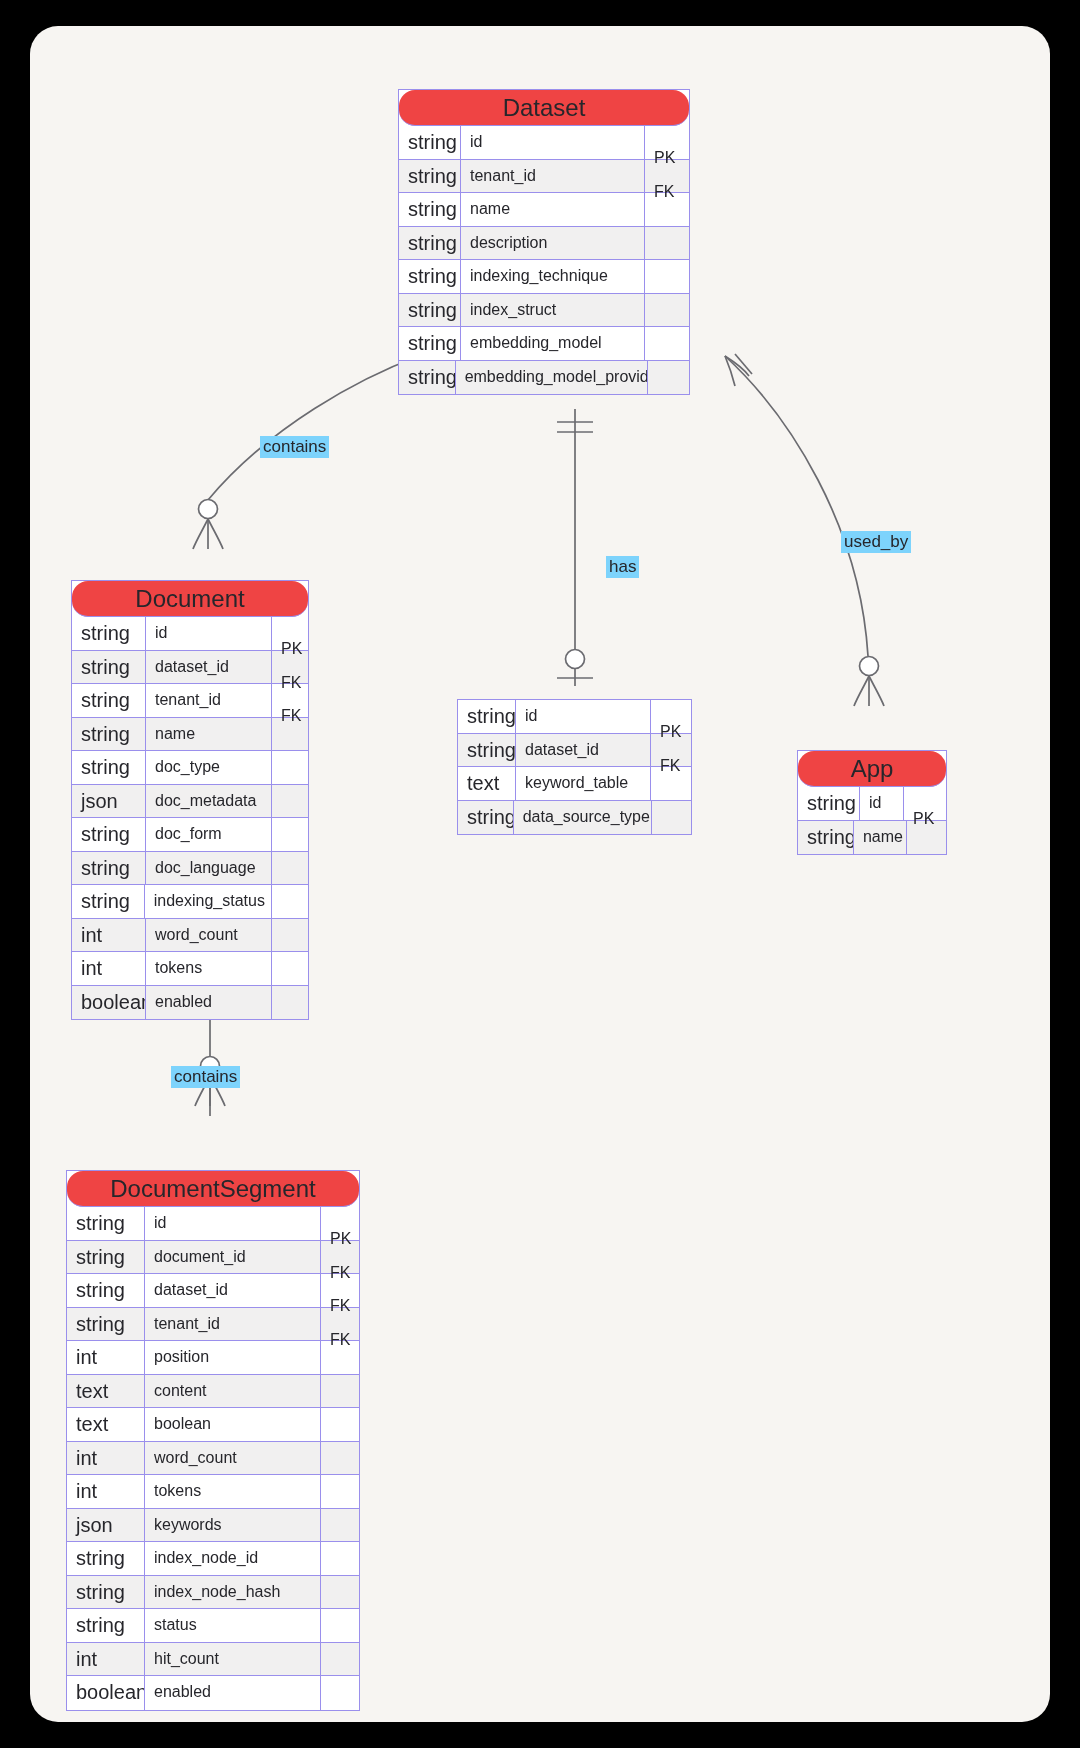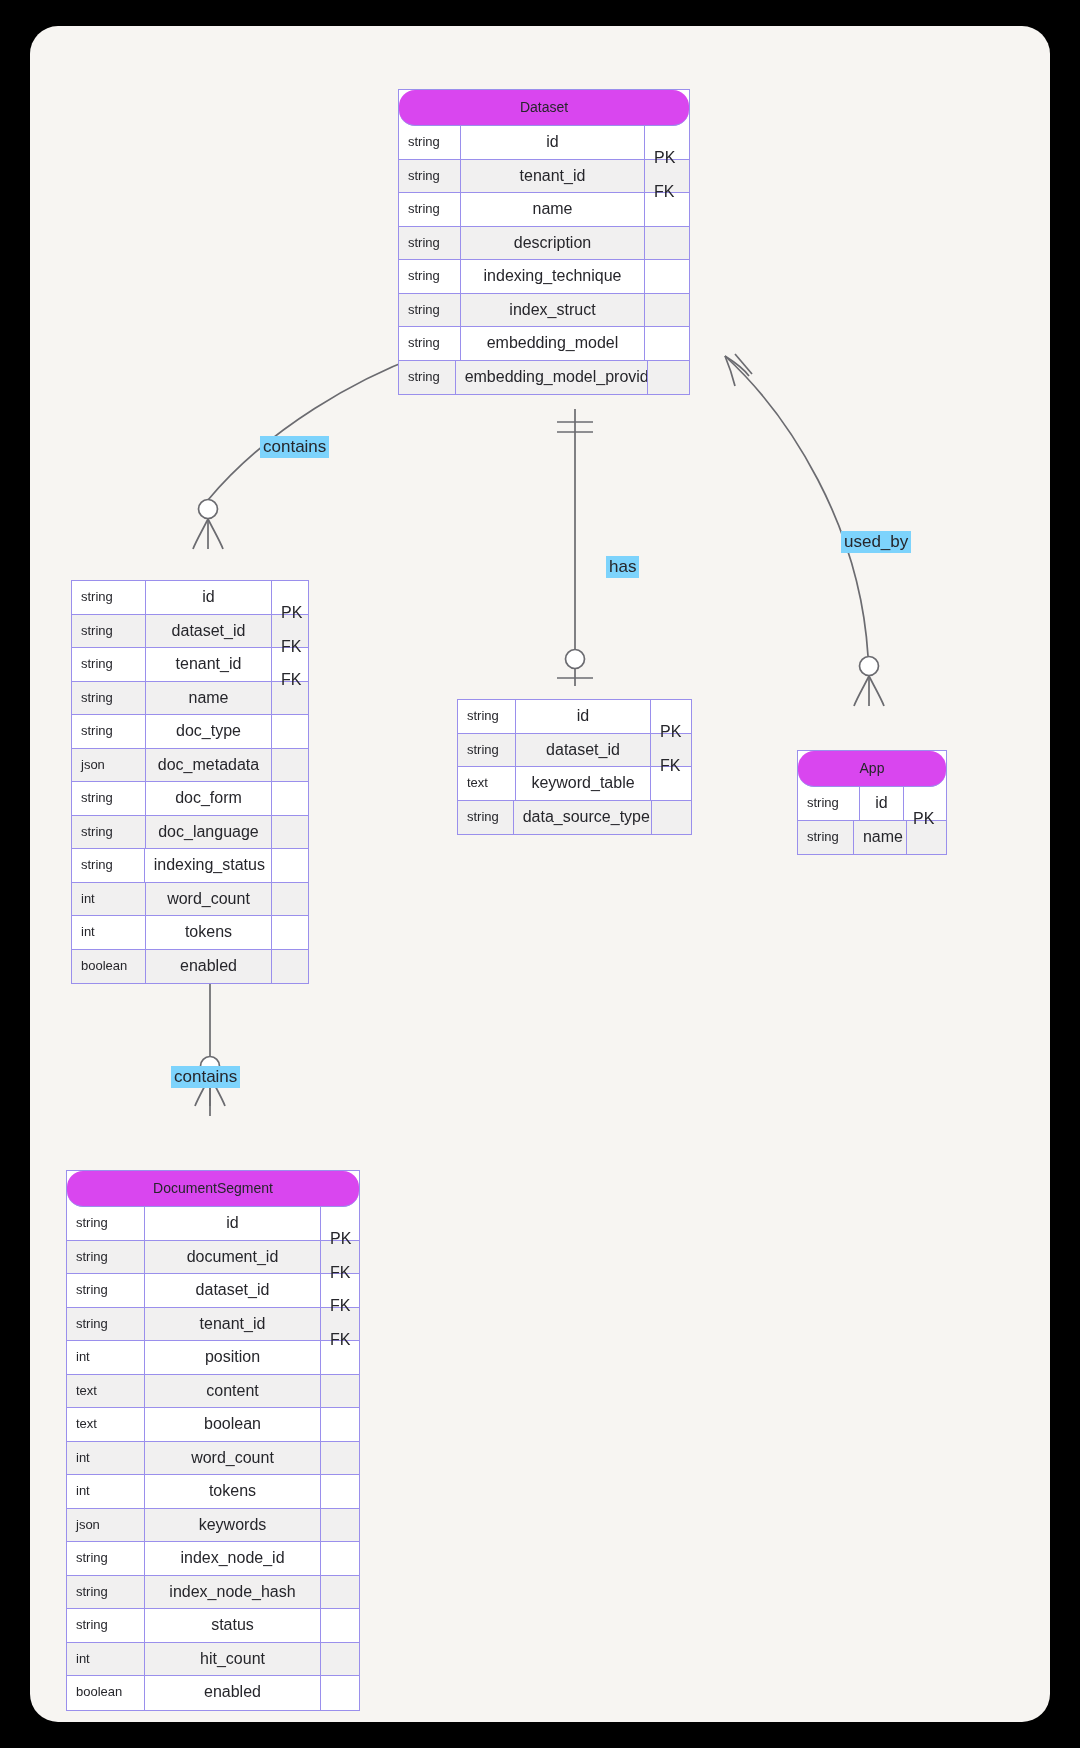--- a/index.html
+++ b/index.html
@@ -32,60 +32,59 @@
   }
 
   
   .entity {
     position: absolute;
     border: 1.6px solid #9a8fec;
     background: #ffffff;
     box-sizing: border-box;
   }
   .entity-title {
-    background: #d946ef;
+    background: #ef4444;
     border-bottom: 1.6px solid #9a8fec;
     text-align: center;
     color: #26262b;
-    font-size: 14px;
+    font-size: 24px;
     line-height: 35px;
     height: 35px;
     white-space: nowrap;
     border-radius: 16px;
   }
   .attr-row {
     display: flex;
     height: 33.5px;
     border-bottom: 1.6px solid #9a8fec;
     box-sizing: border-box;
   }
   .attr-row:last-child { border-bottom: none; }
   .attr-row.odd { background: #f1f0f0; }
   .attr-row.even { background: #ffffff; }
   .cell-type {
     border-right: 1.6px solid #9a8fec;
     box-sizing: border-box;
     padding: 0 9px;
-    font-size: 13px;
+    font-size: 20px;
     line-height: 32px;
     color: #26262b;
     white-space: nowrap;
     overflow: hidden;
   }
   .cell-name {
     border-right: 1.6px solid #9a8fec;
     box-sizing: border-box;
     padding: 0 9px;
     font-size: 16px;
     line-height: 32px;
     color: #26262b;
     flex: 1 1 auto;
     white-space: nowrap;
     overflow: hidden;
-    text-align: center;
   }
   .cell-key {
     box-sizing: border-box;
     padding: 16px 9px;
     font-size: 16px;
     line-height: 32px;
     color: #26262b;
     text-align: left;
     white-space: nowrap;
   }
@@ -195,20 +194,21 @@
       <div class="cell-key"></div>
     </div>
     <div class="attr-row odd">
       <div class="cell-type">string</div>
       <div class="cell-name">embedding_model_provider</div>
       <div class="cell-key"></div>
     </div>
   </div>
 
   <div class="entity e-document" style="left:41px; top:554px; width:238px;">
+    <div class="entity-title">Document</div>
     <div class="attr-row even">
       <div class="cell-type">string</div>
       <div class="cell-name">id</div>
       <div class="cell-key">PK</div>
     </div>
     <div class="attr-row odd">
       <div class="cell-type">string</div>
       <div class="cell-name">dataset_id</div>
       <div class="cell-key">FK</div>
     </div>

